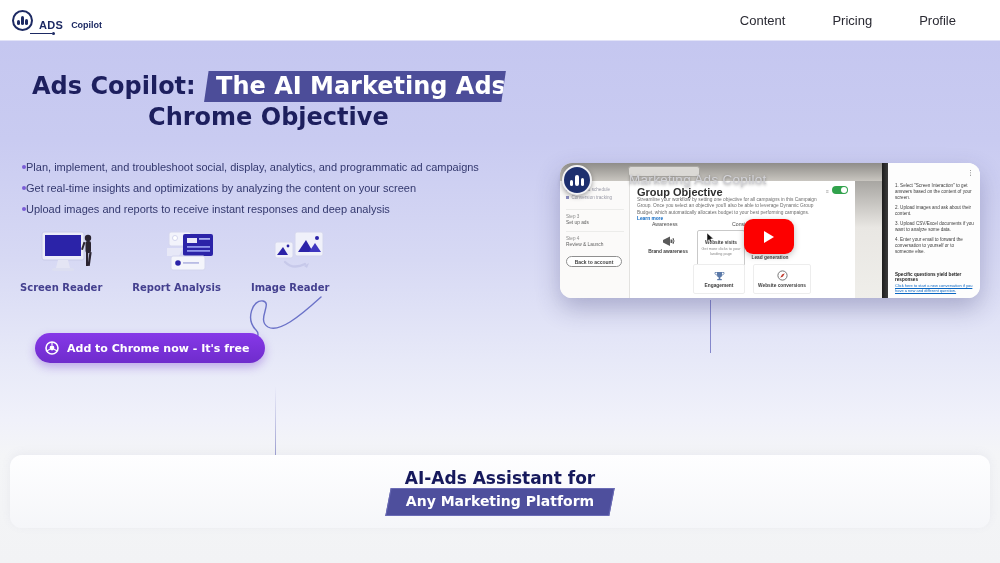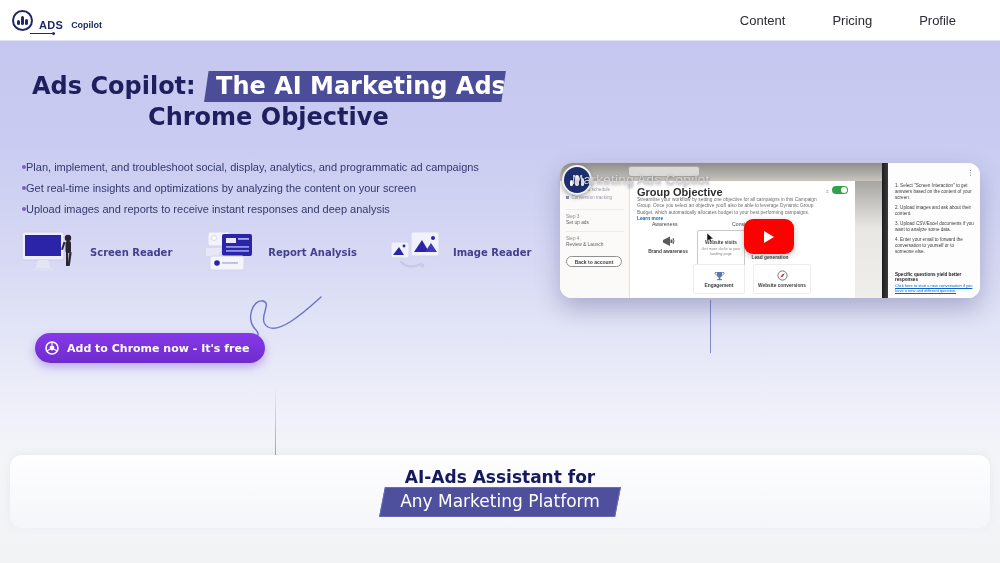--- a/index.html
+++ b/index.html
@@ -22,21 +22,21 @@
 
   
   .h1 { position:absolute; left:32px; top:71px; width:540px; font-family:"DejaVu Sans", sans-serif; font-size:24px; line-height:1.3; font-weight:700; color:#1d1f5e; z-index:5; }
   .h1 .hl { background:#4c4d99; color:#ffffff; padding:1px 12px 2px 12px; clip-path:polygon(1.5% 0, 100% 0, 98.5% 100%, 0 100%); }
 
   .bullets { position:absolute; left:22px; top:161px; list-style:none; z-index:5; }
   .bullets li { display:flex; align-items:flex-start; margin-bottom:9px; font-size:11px; color:#33386e; }
   .bullets .dot { width:4px; height:4px; border-radius:50%; background:#7a5cd6; margin-top:4px; flex:none; }
 
   .features { position:absolute; left:20px; top:230px; display:flex; gap:30px; z-index:5; }
-  .feat { display:flex; flex-direction:row; align-items:center; gap:8px; }
+  .feat { display:flex; flex-direction:column; align-items:flex-end; gap:8px; }
   .feat svg { display:block; }
   .feat .flabel { font-family:"DejaVu Sans", sans-serif; font-size:10px; font-weight:700; color:#44408f; }
 
   .cta { position:absolute; left:35px; top:333px; height:30px; padding:0 16px 0 10px; border:none; border-radius:16px;
          background:linear-gradient(180deg,#8638e8,#6f2ccc); color:#fff; font-family:"DejaVu Sans", sans-serif; font-size:11px; font-weight:700;
          display:flex; align-items:center; gap:8px; cursor:pointer; z-index:6; box-shadow:0 4px 10px rgba(109,44,204,.35); }
 
   .squiggle { position:absolute; left:213px; top:293px; z-index:4; }
 
   .vline1 { position:absolute; left:710px; top:300px; width:1px; height:53px; background:#8487cb; }
@@ -81,30 +81,30 @@
   .pv-panel { width:92px; background:#fdfdfd; position:relative; padding:20px 6px 4px 7px; flex:none; }
   .pv-dots { position:absolute; right:6px; top:6px; font-size:7px; color:#555; letter-spacing:0; cursor:pointer; line-height:1; }
   .pv-inst p { font-size:4.6px; color:#3c3c3c; line-height:1.3; margin-bottom:4px; }
   .pv-note { position:absolute; left:7px; bottom:16px; font-size:4.6px; font-weight:bold; color:#1c1c1c; }
   .pv-plink { position:absolute; left:7px; bottom:5px; width:78px; font-size:4px; color:#0a66c2; text-decoration:underline; line-height:1.3; cursor:pointer; }
 
   .pv-logo-overlay { position:absolute; left:562px; top:165px; width:30px; height:30px; border-radius:50%; background:#1d2f6e; border:2px solid #f2f2f4;
                      display:flex; align-items:flex-end; justify-content:center; gap:2px; padding-bottom:7px; z-index:12; box-shadow:0 2px 5px rgba(0,0,0,.35); }
   .pv-logo-overlay i { display:block; width:3.5px; border-radius:2px; background:#ffffff; }
   .pv-logo-overlay i:nth-child(1){height:6px;} .pv-logo-overlay i:nth-child(2){height:11px;} .pv-logo-overlay i:nth-child(3){height:8px;}
-  .pv-title-overlay { position:absolute; left:572px; top:172px; z-index:12; font-size:13.5px; color:#d3d3d8; text-shadow:0 1px 3px rgba(0,0,0,.45); letter-spacing:.3px; }
+  .pv-title-overlay { position:absolute; left:629px; top:172px; z-index:12; font-size:13.5px; color:#d3d3d8; text-shadow:0 1px 3px rgba(0,0,0,.45); letter-spacing:.3px; }
 
   
   .bottom-card { position:absolute; left:10px; top:455px; width:980px; height:73px; border-radius:12px;
                  background:linear-gradient(180deg,#fefeff,#f5f6f9); box-shadow:0 -2px 10px rgba(120,120,160,.08); z-index:8;
                  display:flex; flex-direction:column; align-items:center; justify-content:center; }
   .bb1 { font-family:"DejaVu Sans", sans-serif; font-size:17px; font-weight:700; color:#16195c; }
   .bb2-wrap { position:relative; padding:4px 18px 6px 18px; }
   .bb2-bg { position:absolute; inset:0; background:#4e4f9d; transform:skewX(-11deg); border:1px solid #6a6bb5; }
-  .bb2 { position:relative; font-family:"DejaVu Sans", sans-serif; font-size:17px; font-weight:400; color:#ffffff; }
+  .bb2 { position:relative; font-family:"DejaVu Sans", sans-serif; font-size:14px; font-weight:700; color:#ffffff; }
 </style>
 </head>
 <body>
 
 <header class="hdr">
   <div class="logo">
     <span class="logo-circle">
         <i></i>
         <i></i>
         <i></i>

